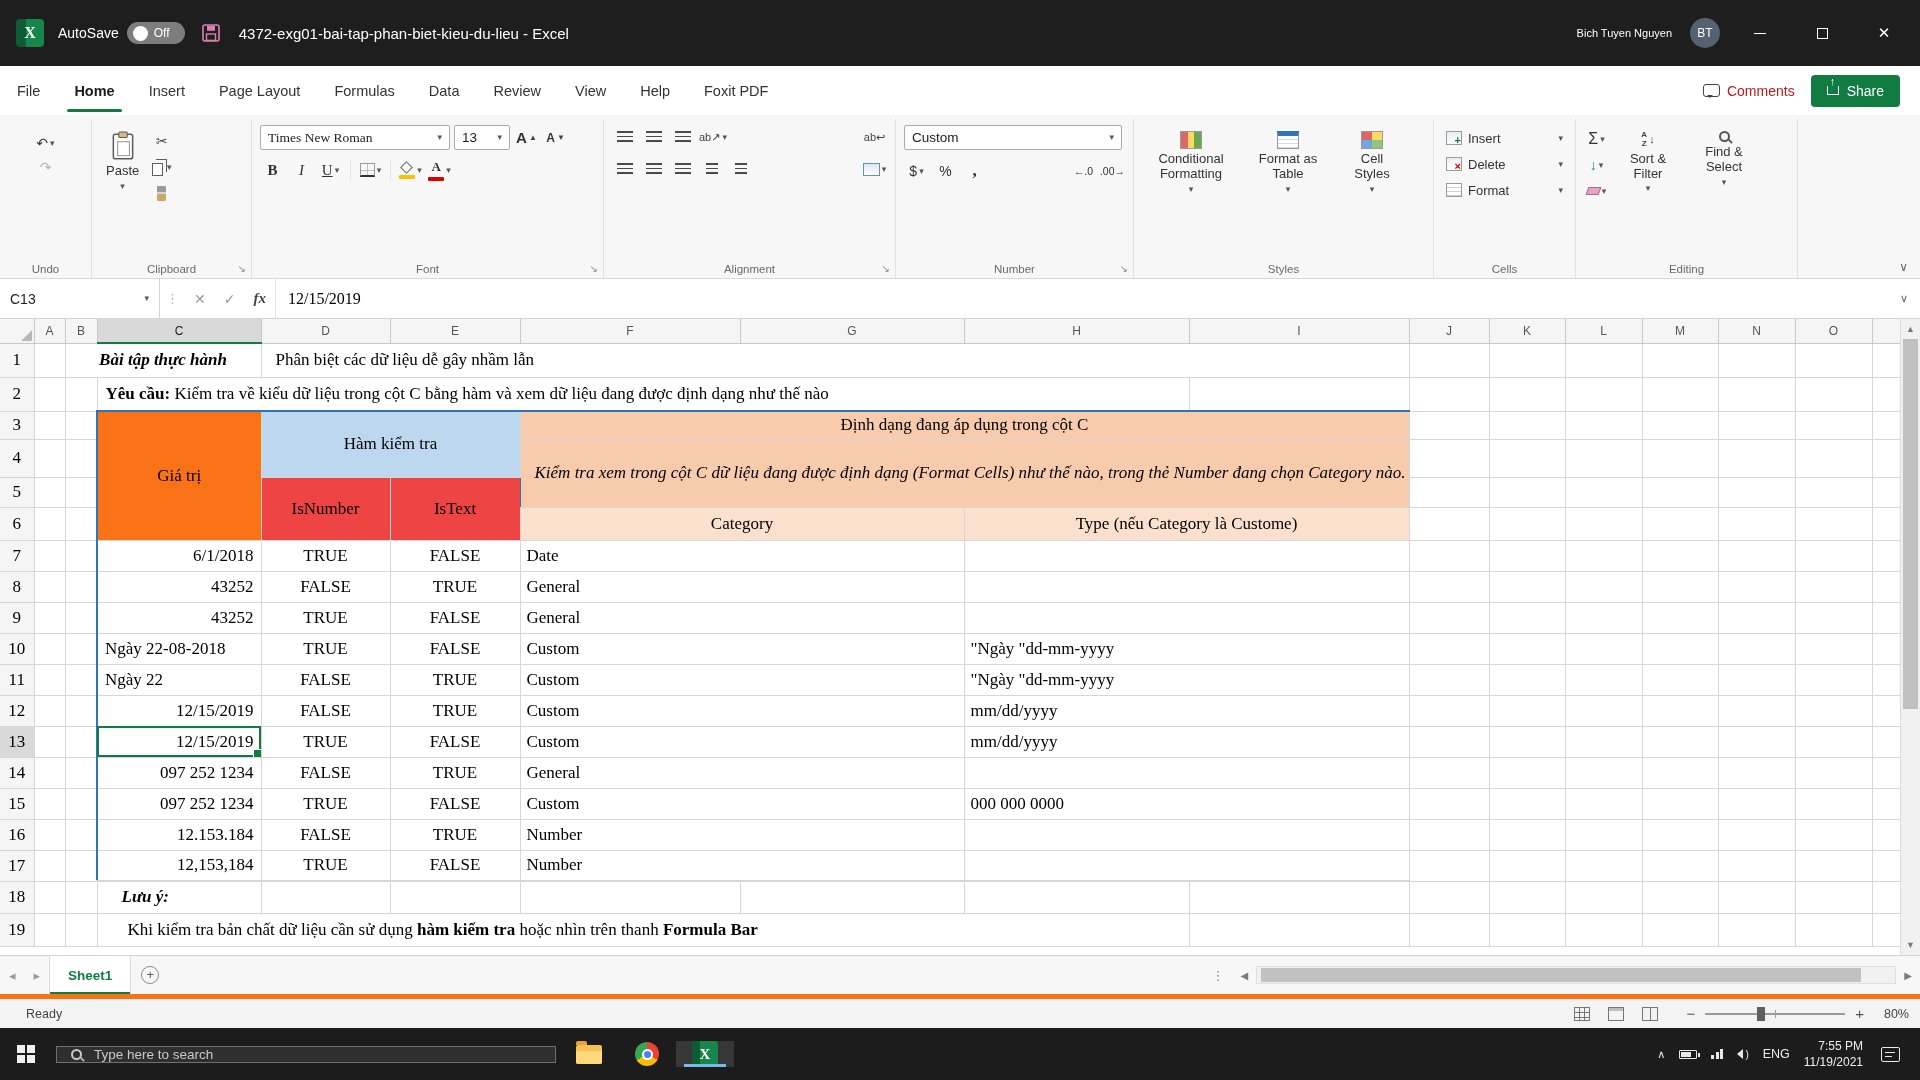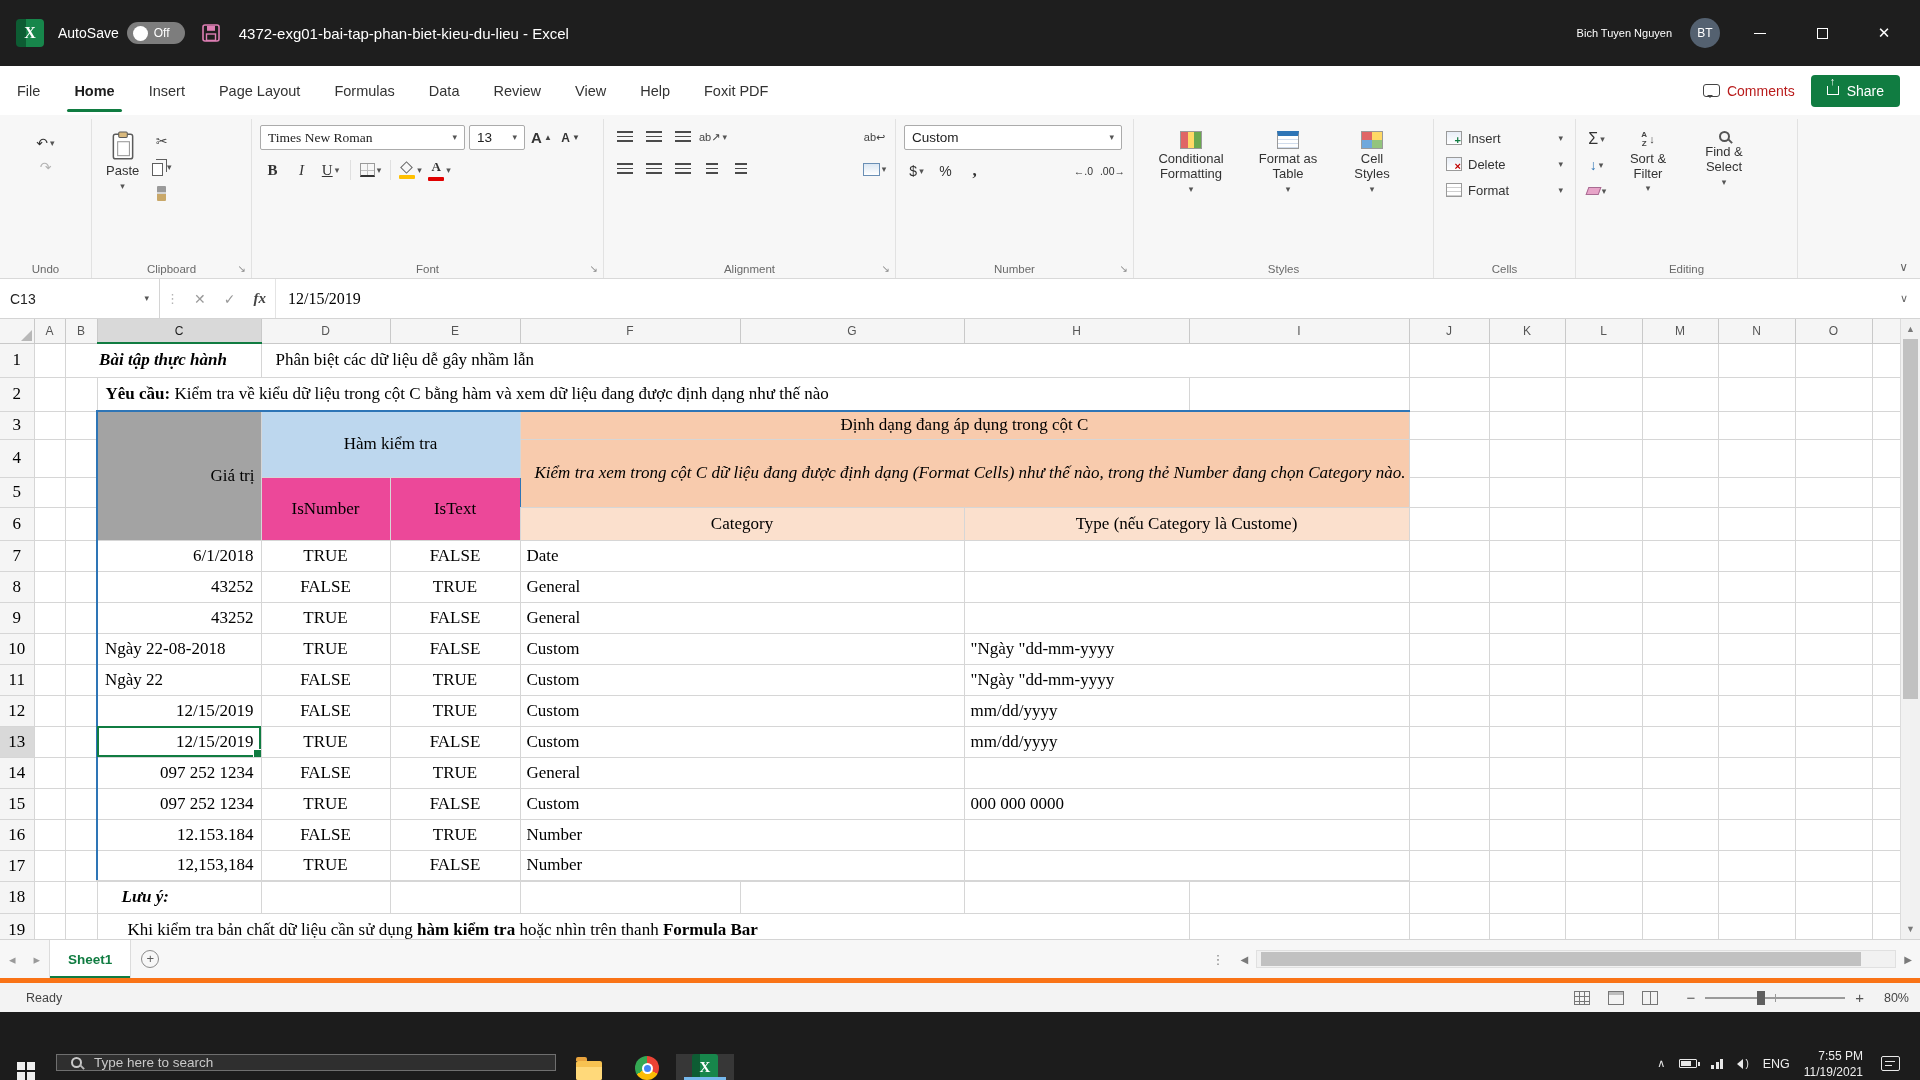--- a/index.html
+++ b/index.html
@@ -117,26 +117,26 @@
   th{background:#f5f5f5;border-right:1px solid #c9c9c9;border-bottom:1px solid #c9c9c9;font-weight:400;font-size:12px;color:#565656;height:24px;cursor:pointer}
   th.colsel{background:#d9d9d9;border-bottom:2px solid #107C41;color:#1d1d1d}
   th.corner{position:relative}
   th.corner .tri{position:absolute;right:2px;bottom:2px;width:0;height:0;border-left:11px solid transparent;border-bottom:11px solid #b8b8b8}
   td.rn{background:#f5f5f5;border-right:1px solid #c9c9c9;border-bottom:1px solid #c9c9c9;text-align:center;font-family:"Liberation Sans",sans-serif;font-size:12px;color:#565656;cursor:pointer}
   td.rn-sel{background:#d9d9d9;border-right:2px solid #107C41;color:#1d1d1d}
   .h34{height:34px}.h28{height:28px}.h38{height:38px}.h30{height:30px}.h33{height:33px}.h32{height:32px}
   .drow{height:31px}
   
   td.tc{border:1px solid #2E75B6;padding:0 6px}
-  td.h-blue{background:#a3a3a3;color:#fff;text-align:right;font-size:18px;border-left-width:2px;border-top-width:2px}
+  td.h-blue{background:#f97316;color:#fff;text-align:center;font-size:18px;border-left-width:2px;border-top-width:2px}
   td.h-lblue{background:#BDD7EE;text-align:center;font-size:17px;border-top-width:2px}
   td.h-peach{background:#F8CBAD;text-align:center;font-size:17px}
   td.h-top{border-top-width:2px;border-right-width:2px}
   td.h-note{font-style:italic;font-size:15.5px;line-height:1.3;white-space:normal;text-align:center;border-right-width:2px;padding:2px 14px}
-  td.h-white{background:#ec4899;text-align:center;font-size:17px}
+  td.h-white{background:#ef4444;text-align:center;font-size:17px}
   td.h-lpeach{background:#FBE0CD;text-align:center;font-size:17px}
   td.hr2{border-right-width:2px}
   td.c-val{border-left-width:2px;padding:0 7px}
   td.c-val.ar{text-align:right}
   td.c-val.al{text-align:left}
   td.c-bool{text-align:center}
   td.c-cat{text-align:left}
   td.c-typ{text-align:left;border-right-width:2px}
   #data-rows tr:last-child td.tc{border-bottom-width:2px}
   td.sel{outline:2px solid #107C41;outline-offset:-2px;position:relative}
@@ -175,21 +175,21 @@
   .vic.v1{background:repeating-linear-gradient(to right,transparent 0 4px,#767676 4px 5px),repeating-linear-gradient(to bottom,transparent 0 4px,#767676 4px 5px)}
   .vic.v2{box-shadow:inset 0 3px 0 #bdbdbd}
   .vic.v3{background:linear-gradient(#767676,#767676) center/1px 100% no-repeat}
   .zo,.zi{font-size:15px;color:#555;padding:0 10px;cursor:pointer}
   .ztrack{width:140px;height:2px;background:#9a9a9a;position:relative}
   .znotch{position:absolute;left:50%;top:-3px;width:1px;height:8px;background:#9a9a9a}
   .zthumb{position:absolute;left:37%;top:-6px;width:8px;height:14px;background:#5f5f5f;cursor:grab}
   .zpct{padding:0 11px 0 10px;cursor:pointer}
 
   
-  .taskbar{height:68px;background:#1c1c1c;display:flex;align-items:flex-end;flex:0 0 auto;color:#eee}
+  .taskbar{height:52px;background:#1c1c1c;display:flex;align-items:center;flex:0 0 auto;color:#eee}
   .tb-start{width:52px;display:flex;align-items:center;justify-content:center;cursor:pointer}
   .winlogo{display:grid;grid-template-columns:8px 8px;grid-template-rows:8px 8px;gap:2px}
   .winlogo i{background:#f0f0f0}
   .tb-search{width:500px;margin:9px 4px;background:#2f2f2f;border:1px solid #6f6f6f;display:flex;align-items:center;gap:12px;padding:0 14px;font-size:13.5px;color:#c9c9c9;cursor:text}
   .tb-ic{width:58px;display:flex;align-items:center;justify-content:center;cursor:pointer;position:relative}
   .tb-ic.active{background:rgba(255,255,255,.12)}
   .tb-ic.active::after{content:"";position:absolute;left:8px;right:8px;bottom:0;height:3px;background:#76B9ED}
   .folder{width:26px;height:19px;background:#F7C251;border-radius:2px;position:relative}
   .folder::before{content:"";position:absolute;top:-4px;left:0;width:11px;height:4px;background:#E8A33D;border-radius:2px 2px 0 0}
   .folder::after{content:"";position:absolute;left:0;right:0;bottom:0;height:13px;background:#FFD97A;border-radius:0 0 2px 2px}
@@ -304,21 +304,21 @@
               <span class="ibrush"></span>
             </div>
         </div>
       </div>
       <div class="rgl">Clipboard</div>
       <span class="lau">↘</span>
     </div>
 
     <div class="rg" style="width:352px">
       <div class="rgrow">
-        <div class="combo serif" style="width:205px">
+        <div class="combo serif" style="width:190px">
             <span>Times New Roman</span>
             <span class="car">▾</span>
           </div>
         <div class="combo" style="width:56px">
             <span>13</span>
             <span class="car">▾</span>
           </div>
         <div class="sbtn">
             <span class="Abig">A</span>
             <span class="tiny">▲</span>

